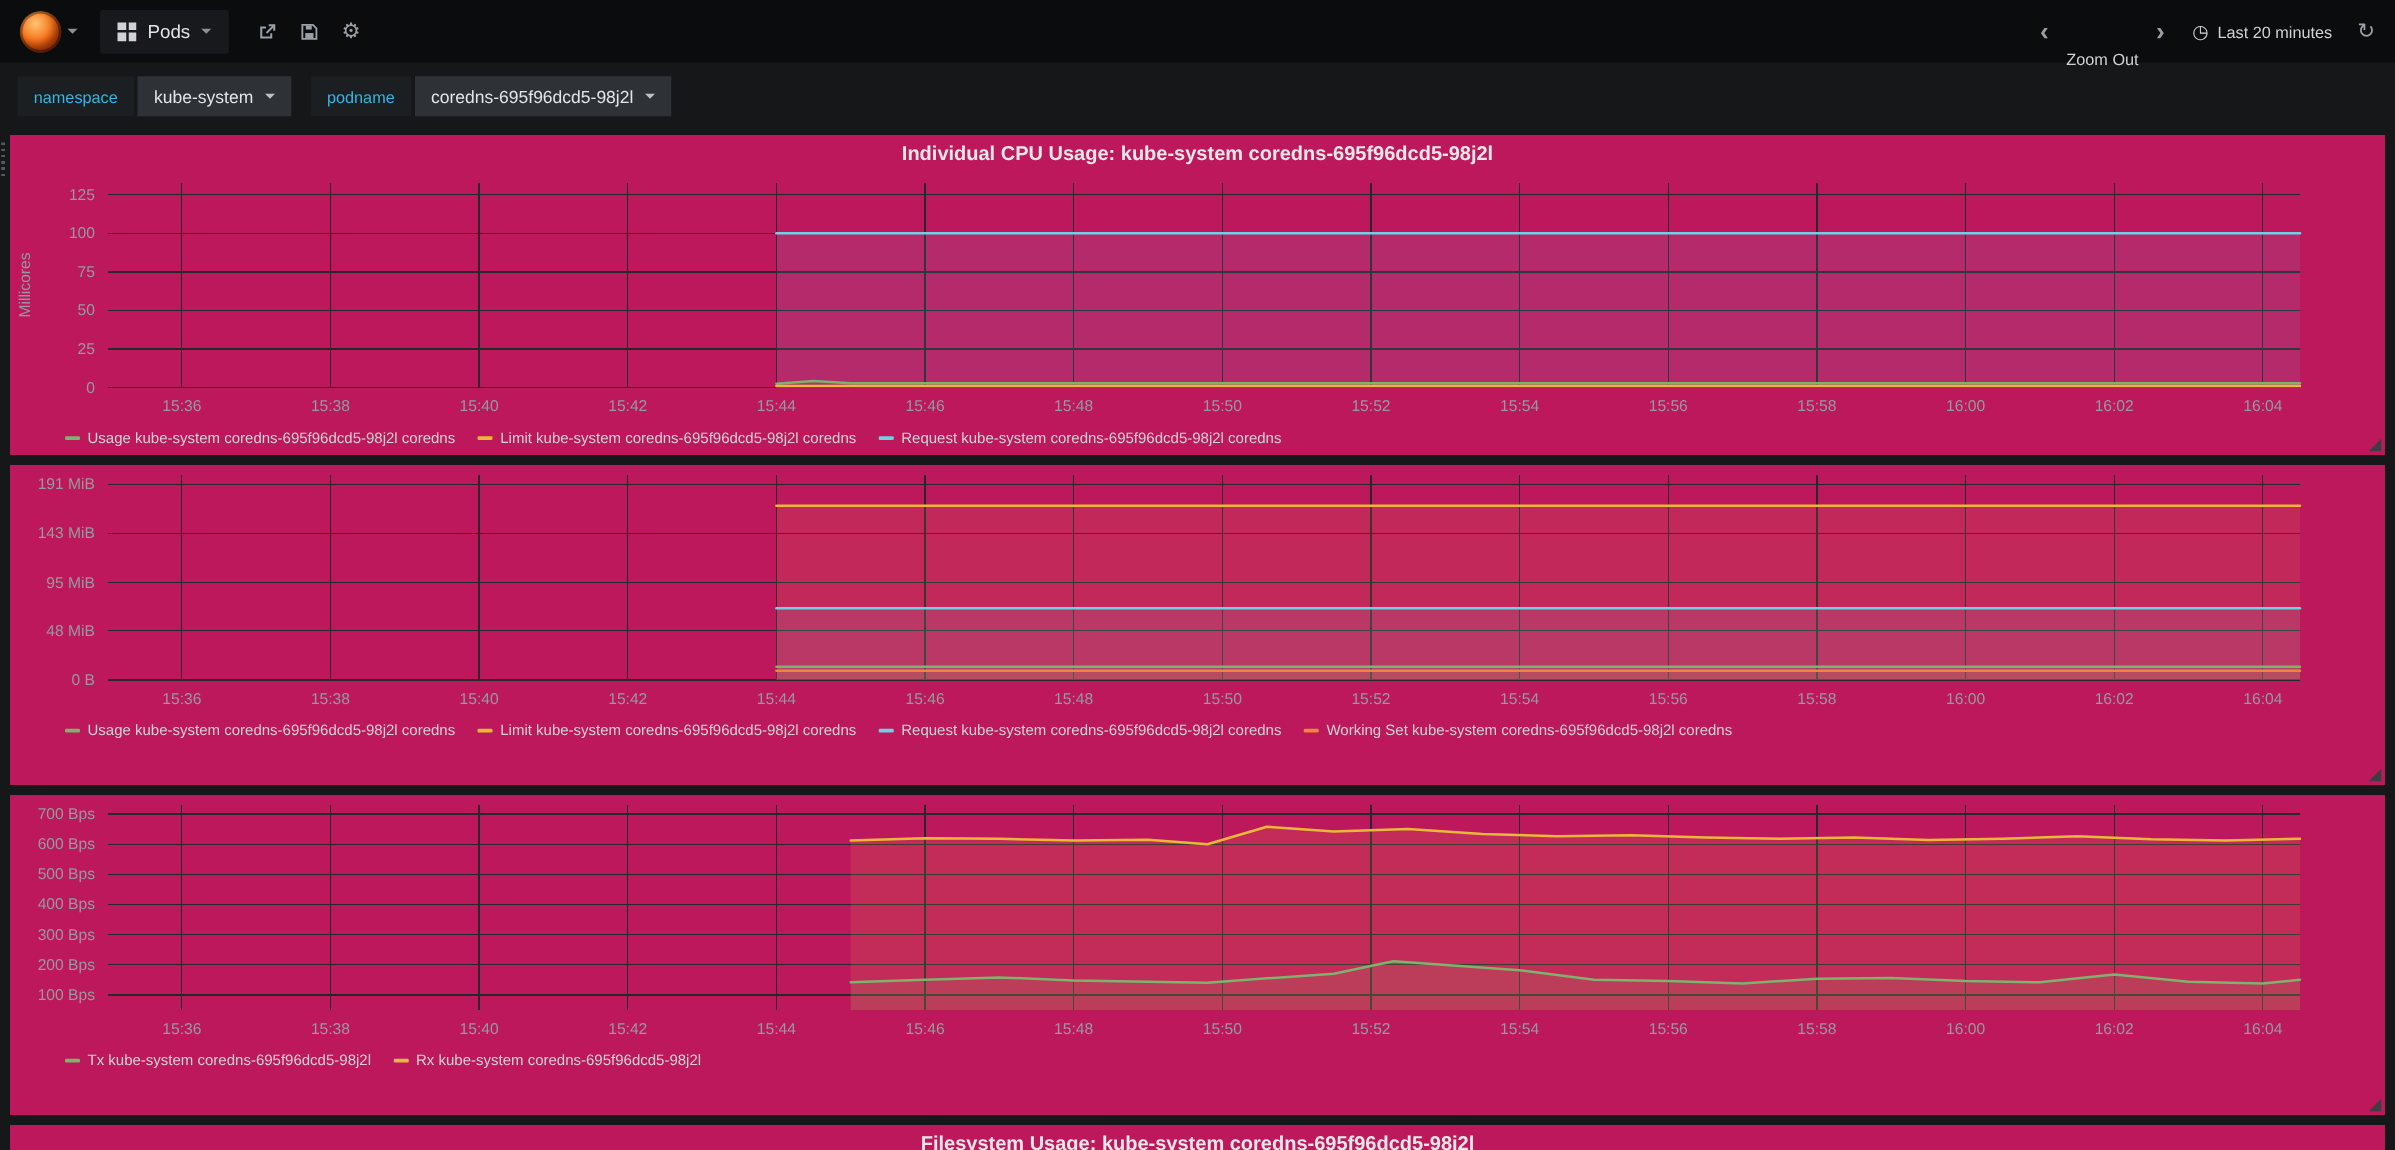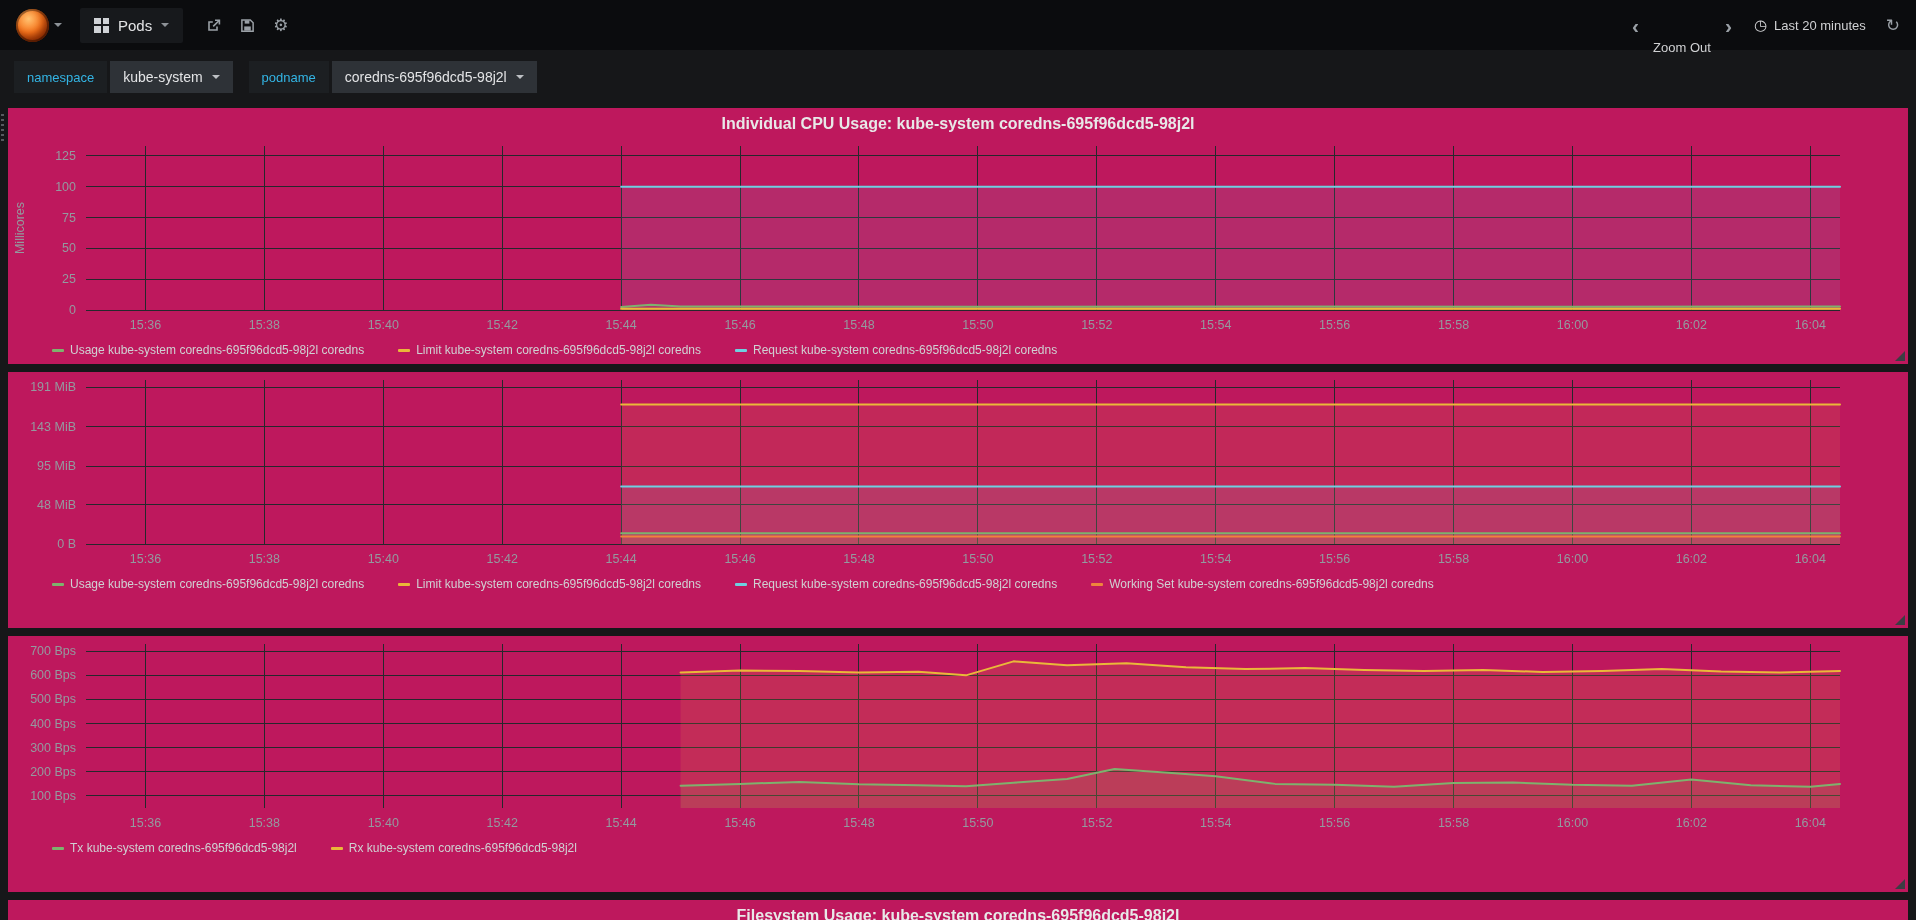--- a/index.html
+++ b/index.html
@@ -37,21 +37,21 @@
                align-items:center; gap:9px; padding:0 13px; margin-right:16px; cursor:pointer; }
   .var-value .caret-down { border-top-color:#bdc0c4; }
 
   
   .dash { padding:4px 8px 0 8px; }
   .panel { background:#be185d; margin-bottom:8px; height:256px; position:relative; }
   .panel.partial { height:34px; margin-bottom:0; overflow:hidden; }
   .panel-title { height:30px; line-height:32px; text-align:center; color:#e8e8e8;
                  font-size:16px; font-weight:700; cursor:pointer; }
   .chart-host { height:200px; position:relative; }
-  .legend { display:flex; align-items:center; gap:34px; padding-left:44px; height:24px;
+  .legend { display:flex; align-items:center; gap:18px; padding-left:44px; height:24px;
             font-size:12px; color:#d0d1d3; white-space:nowrap; }
   .legend-item { display:flex; align-items:center; gap:6px; cursor:pointer; }
   .legend-swatch { width:12px; height:3px; border-radius:1px; display:inline-block; }
   .resize-corner { position:absolute; right:3px; bottom:3px; width:0; height:0; border-style:solid;
                    border-width:0 0 10px 10px; border-color:transparent transparent #3b3e43 transparent;
                    cursor:nwse-resize; }
   .drag-dots { position:absolute; left:-7px; top:6px; width:3px; height:28px;
                background:repeating-linear-gradient(to bottom,#565a5f 0 2px,transparent 2px 5px);
                cursor:grab; }
 

